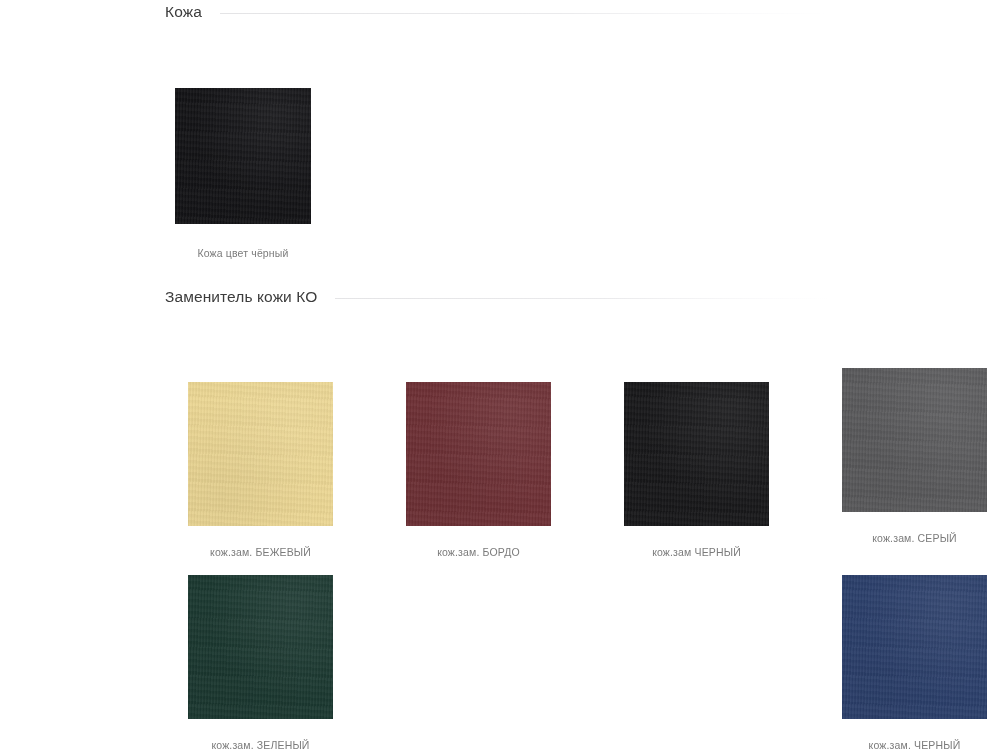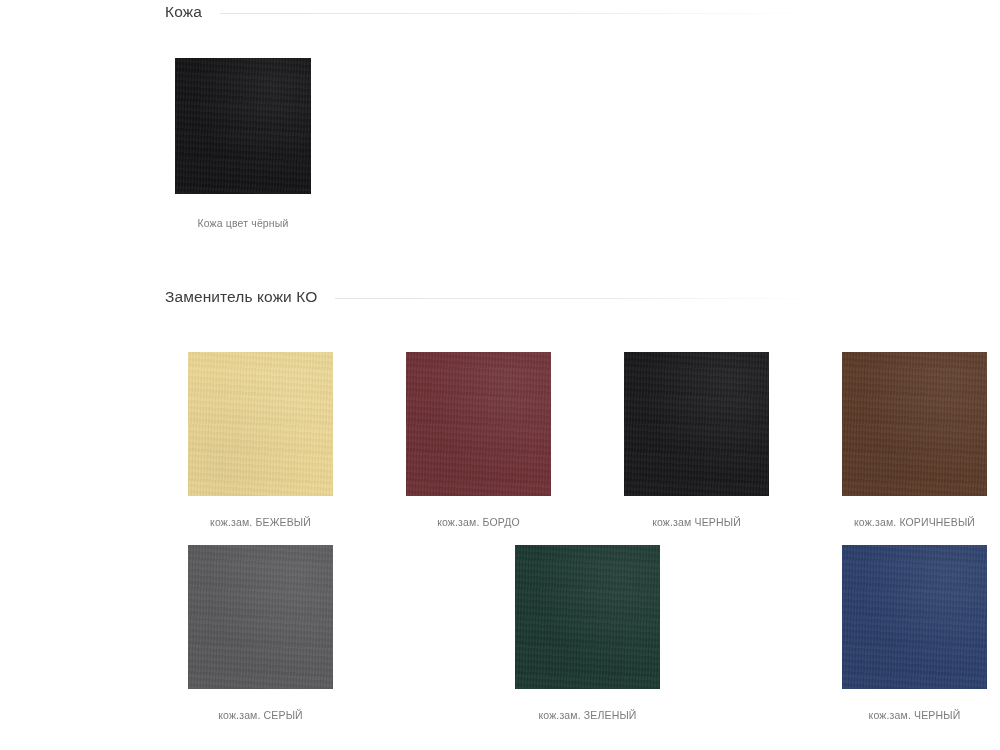--- a/index.html
+++ b/index.html
@@ -57,20 +57,21 @@
   .swatch-grid {
     position: absolute;
     left: 175px;
     display: flex;
     flex-wrap: wrap;
   }
   .swatch-cell {
     display: flex;
     flex-direction: column;
     align-items: center;
+    margin-top: 30px;
   }
   .swatch-img {
     display: block;
     position: relative;
     overflow: hidden;
     background-repeat: repeat;
   }
   
   .swatch-img::after {
     content: "";
@@ -153,24 +154,20 @@
     <div class="swatch-cell">
       <div class="swatch-img" id="sw-lk-2" style="background-color: rgb(110, 48, 53);"></div>
       <div class="swatch-caption">кож.зам. БОРДО</div>
     </div>
 
     <div class="swatch-cell">
       <div class="swatch-img" id="sw-lk-1" style="background-color: rgb(24, 24, 26);"></div>
       <div class="swatch-caption">кож.зам ЧЕРНЫЙ</div>
     </div>
 
-    <div class="swatch-cell">
-      <div class="swatch-img" id="sw-lk-3" style="background-color: rgb(91, 58, 40);"></div>
-      <div class="swatch-caption">кож.зам. КОРИЧНЕВЫЙ</div>
-    </div>
 
     <div class="swatch-cell row2">
       <div class="swatch-img" id="sw-lk-4" style="background-color: rgb(90, 90, 92);"></div>
       <div class="swatch-caption">кож.зам. СЕРЫЙ</div>
     </div>
 
     <div class="swatch-cell row2">
       <div class="swatch-img" id="sw-lk-5" style="background-color: rgb(27, 56, 48);"></div>
       <div class="swatch-caption">кож.зам. ЗЕЛЕНЫЙ</div>
     </div>

